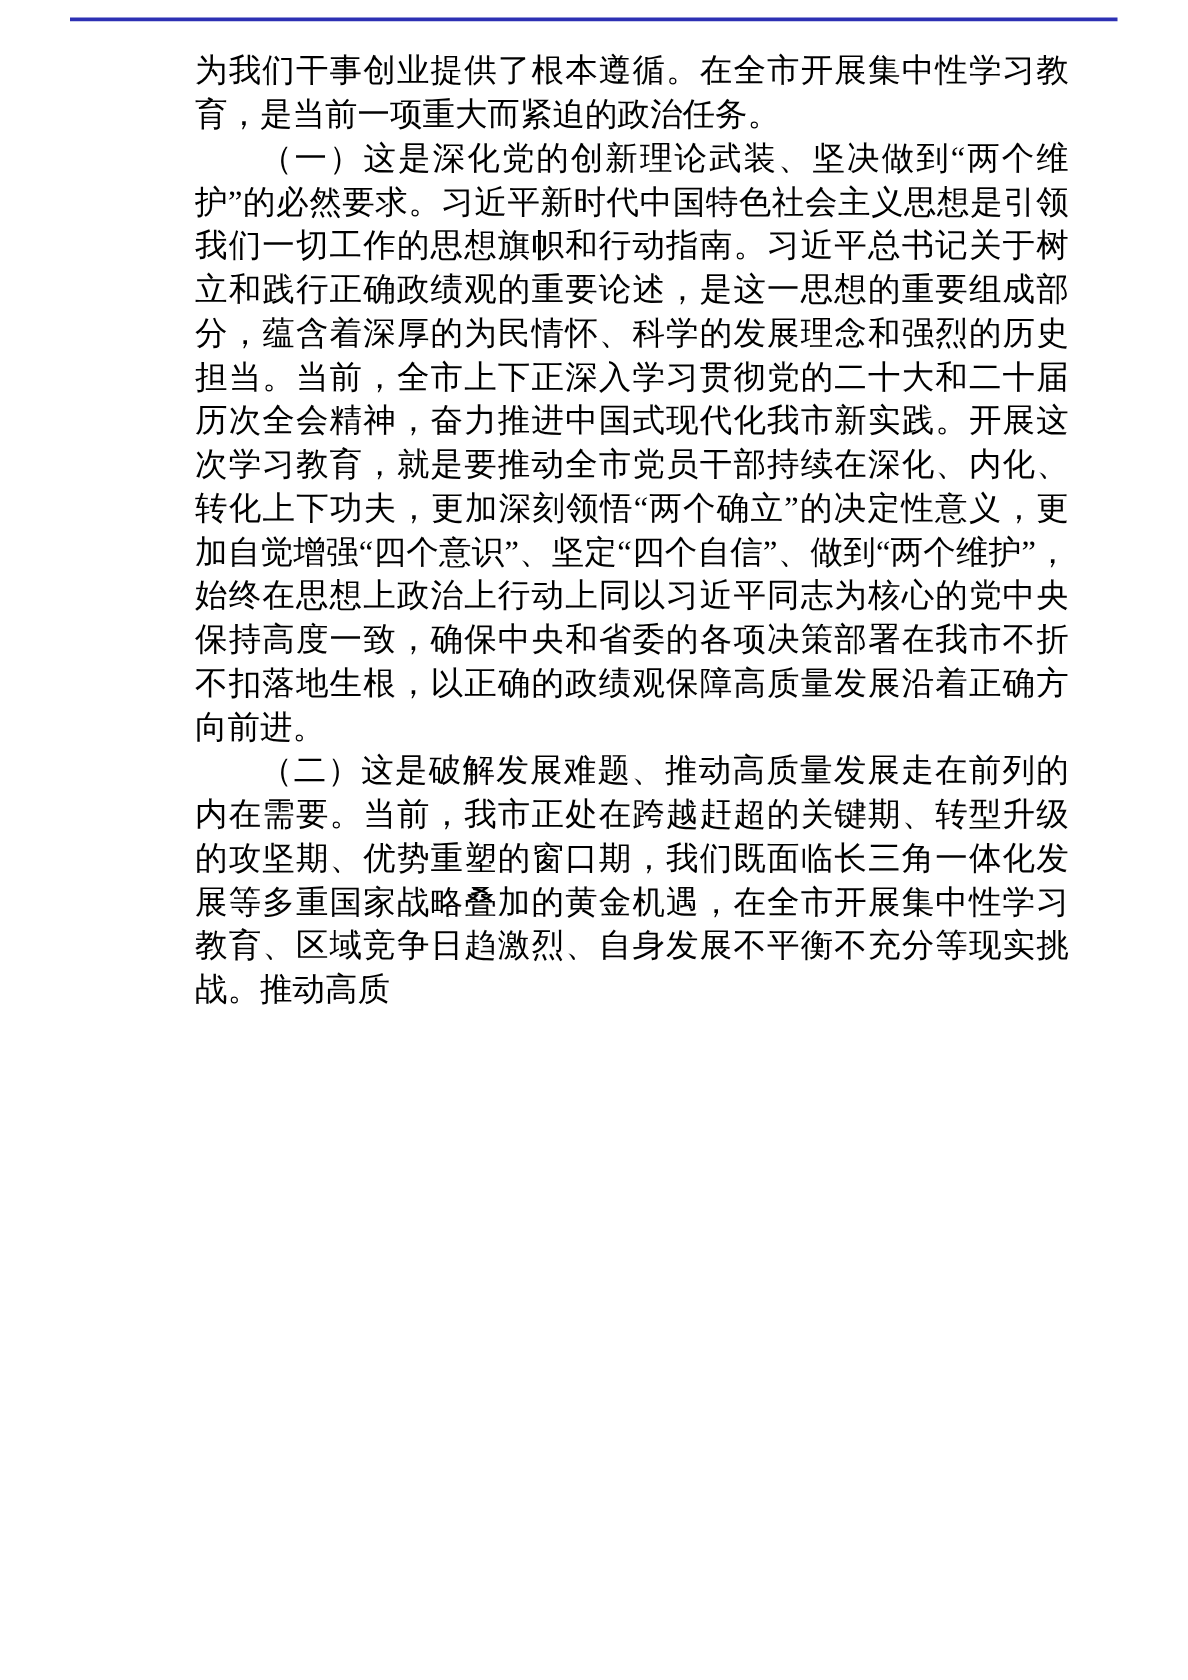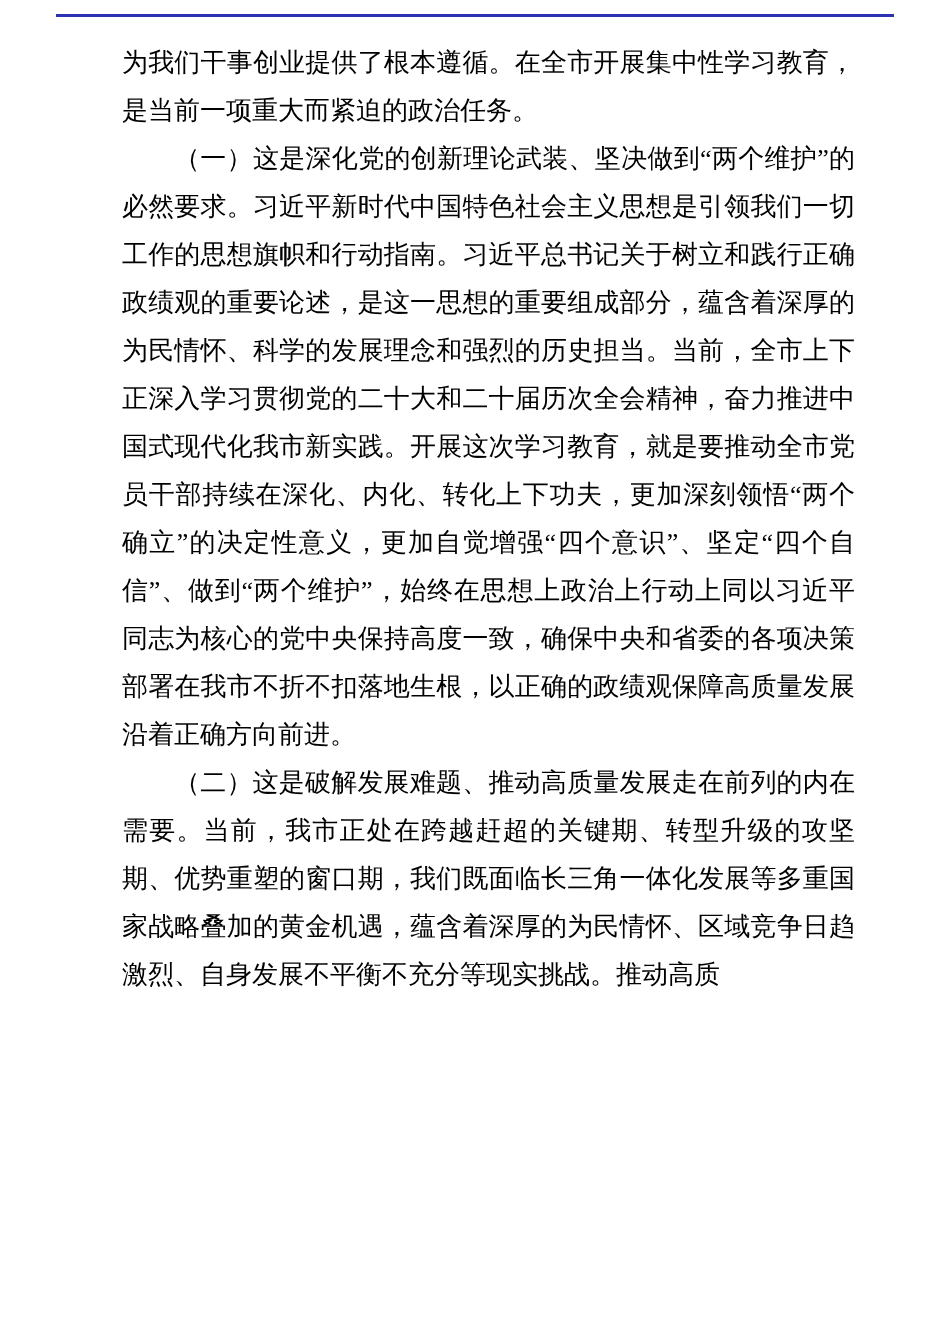--- a/index.html
+++ b/index.html
@@ -34,39 +34,40 @@
     color: #0000cc;
     text-decoration: none;
   }
   .header-rule {
     margin: 14px 56px 0 56px;
     border-bottom: 3px solid #2d31b4;
   }
   .doc-body {
     padding: 22px 95px 0 122px;
     font-size: 26px;
-    line-height: 48px;
+    line-height: 35px;
     color: #000000;
     text-align: justify;
+    margin-left: 34px;
   }
   .doc-body p {
     margin: 0;
     text-indent: 2em;
   }
   .doc-body p.no-indent {
     text-indent: 0;
   }
 </style>
 </head>
 <body>
 
 <div class="page">
 
 
   <div class="header-rule"></div>
 
   <div class="doc-body">
     <p class="no-indent">为我们干事创业提供了根本遵循。在全市开展集中性学习教育，是当前一项重大而紧迫的政治任务。</p>
     <p>（一）这是深化党的创新理论武装、坚决做到“两个维护”的必然要求。习近平新时代中国特色社会主义思想是引领我们一切工作的思想旗帜和行动指南。习近平总书记关于树立和践行正确政绩观的重要论述，是这一思想的重要组成部分，蕴含着深厚的为民情怀、科学的发展理念和强烈的历史担当。当前，全市上下正深入学习贯彻党的二十大和二十届历次全会精神，奋力推进中国式现代化我市新实践。开展这次学习教育，就是要推动全市党员干部持续在深化、内化、转化上下功夫，更加深刻领悟“两个确立”的决定性意义，更加自觉增强“四个意识”、坚定“四个自信”、做到“两个维护”，始终在思想上政治上行动上同以习近平同志为核心的党中央保持高度一致，确保中央和省委的各项决策部署在我市不折不扣落地生根，以正确的政绩观保障高质量发展沿着正确方向前进。</p>
-    <p>（二）这是破解发展难题、推动高质量发展走在前列的内在需要。当前，我市正处在跨越赶超的关键期、转型升级的攻坚期、优势重塑的窗口期，我们既面临长三角一体化发展等多重国家战略叠加的黄金机遇，蕴含着深厚的为民情怀、区域竞争日趋激烈、自身发展不平衡不充分等现实挑战。推动高质</p>
+    <p>（二）这是破解发展难题、推动高质量发展走在前列的内在需要。当前，我市正处在跨越赶超的关键期、转型升级的攻坚期、优势重塑的窗口期，我们既面临长三角一体化发展等多重国家战略叠加的黄金机遇，在全市开展集中性学习教育、区域竞争日趋激烈、自身发展不平衡不充分等现实挑战。推动高质</p>
   </div>
 
 </div>
 
 </body></html>

